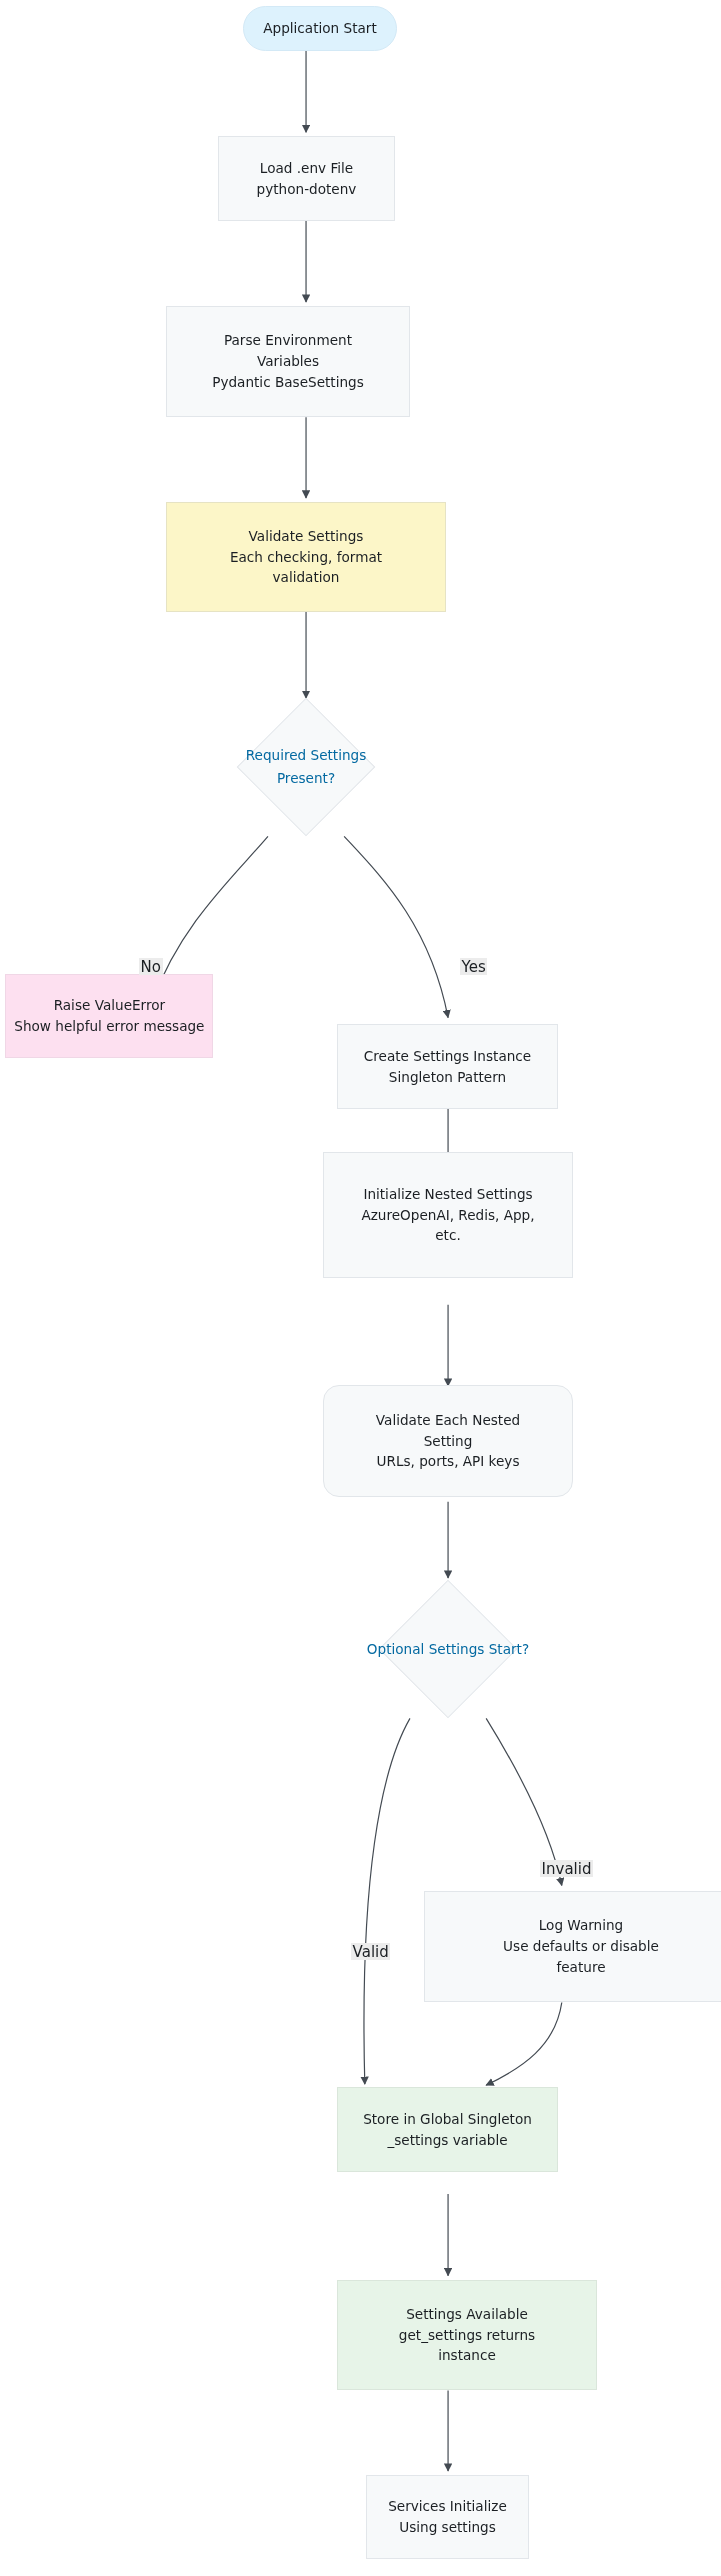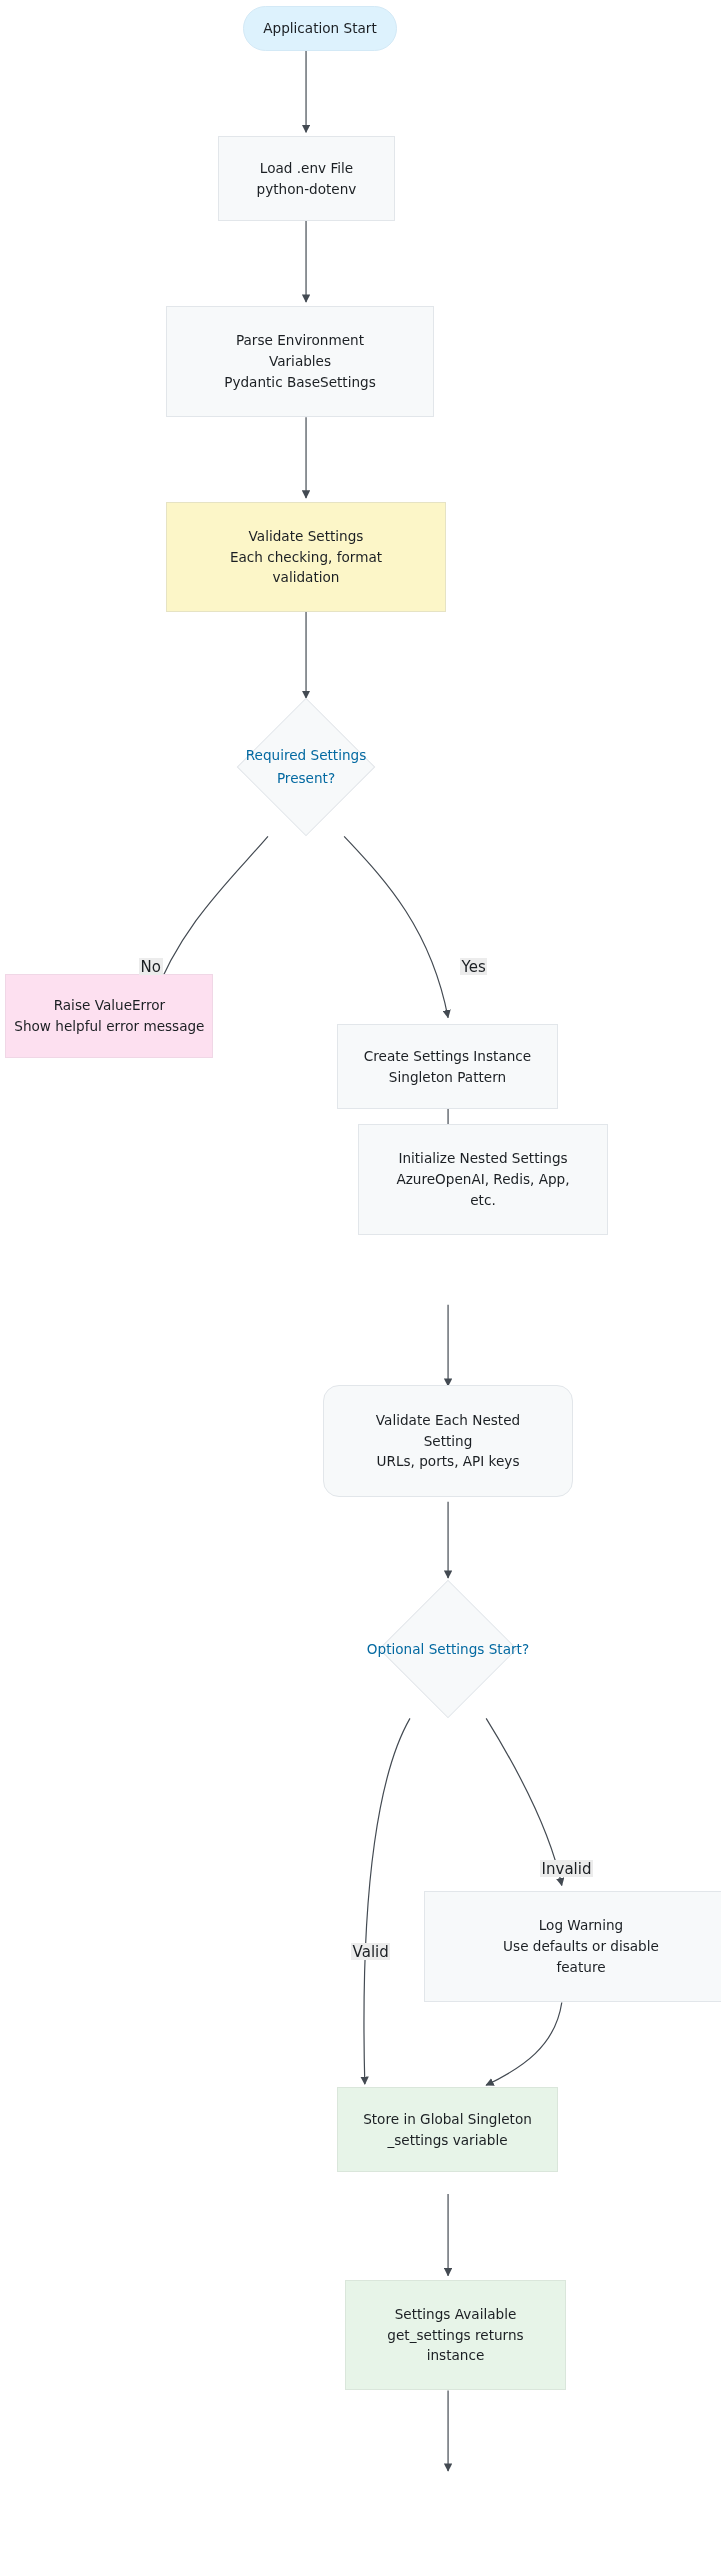--- a/index.html
+++ b/index.html
@@ -60,21 +60,21 @@
     </span>
   </div>
 
   <div class="node" style="left:218px;top:136px;width:177px;height:85px;">
     <span class="lines">
       <span class="ln">Load .env File</span>
       <span class="ln">python-dotenv</span>
     </span>
   </div>
 
-  <div class="node" style="left:166px;top:306px;width:268px;height:111px;">
+  <div class="node" style="left:166px;top:306px;width:244px;height:111px;">
     <span class="lines">
       <span class="ln">Parse Environment</span>
       <span class="ln">Variables</span>
       <span class="ln">Pydantic BaseSettings</span>
     </span>
   </div>
 
   <div class="node yellow" style="left:166px;top:502px;width:280px;height:110px;">
     <span class="lines">
       <span class="ln">Validate Settings</span>
@@ -100,21 +100,21 @@
     </span>
   </div>
 
   <div class="node" style="left:337px;top:1024px;width:221px;height:85px;">
     <span class="lines">
       <span class="ln">Create Settings Instance</span>
       <span class="ln">Singleton Pattern</span>
     </span>
   </div>
 
-  <div class="node" style="left:323px;top:1124px;width:250px;height:111px;margin-left:35px;">
+  <div class="node" style="left:323px;top:1152px;width:250px;height:126px;">
     <span class="lines">
       <span class="ln">Initialize Nested Settings</span>
       <span class="ln">AzureOpenAI, Redis, App,</span>
       <span class="ln">etc.</span>
     </span>
   </div>
 
   <div class="node" style="left:323px;top:1385px;width:250px;height:112px;border-radius:16px;">
     <span class="lines">
       <span class="ln">Validate Each Nested</span>
@@ -141,28 +141,34 @@
     </span>
   </div>
 
   <div class="node green" style="left:337px;top:2087px;width:221px;height:85px;">
     <span class="lines">
       <span class="ln">Store in Global Singleton</span>
       <span class="ln">_settings variable</span>
     </span>
   </div>
 
-  <div class="node green" style="left:337px;top:2280px;width:221px;height:110px;margin-left:8px;">
+  <div class="node green" style="left:337px;top:2280px;width:260px;height:110px;">
     <span class="lines">
       <span class="ln">Settings Available</span>
       <span class="ln">get_settings returns</span>
       <span class="ln">instance</span>
     </span>
   </div>
 
+  <div class="node" style="left:366px;top:2475px;width:163px;height:84px;">
+    <span class="lines">
+      <span class="ln">Services Initialize</span>
+      <span class="ln">Using settings</span>
+    </span>
+  </div>
 
   <div class="elabel" style="left:139px;top:958px;">No</div>
   <div class="elabel" style="left:460px;top:958px;">Yes</div>
   <div class="elabel" style="left:351px;top:1943px;">Valid</div>
   <div class="elabel" style="left:540px;top:1860px;">Invalid</div>
 
 </div>
 
 
 </body></html>

